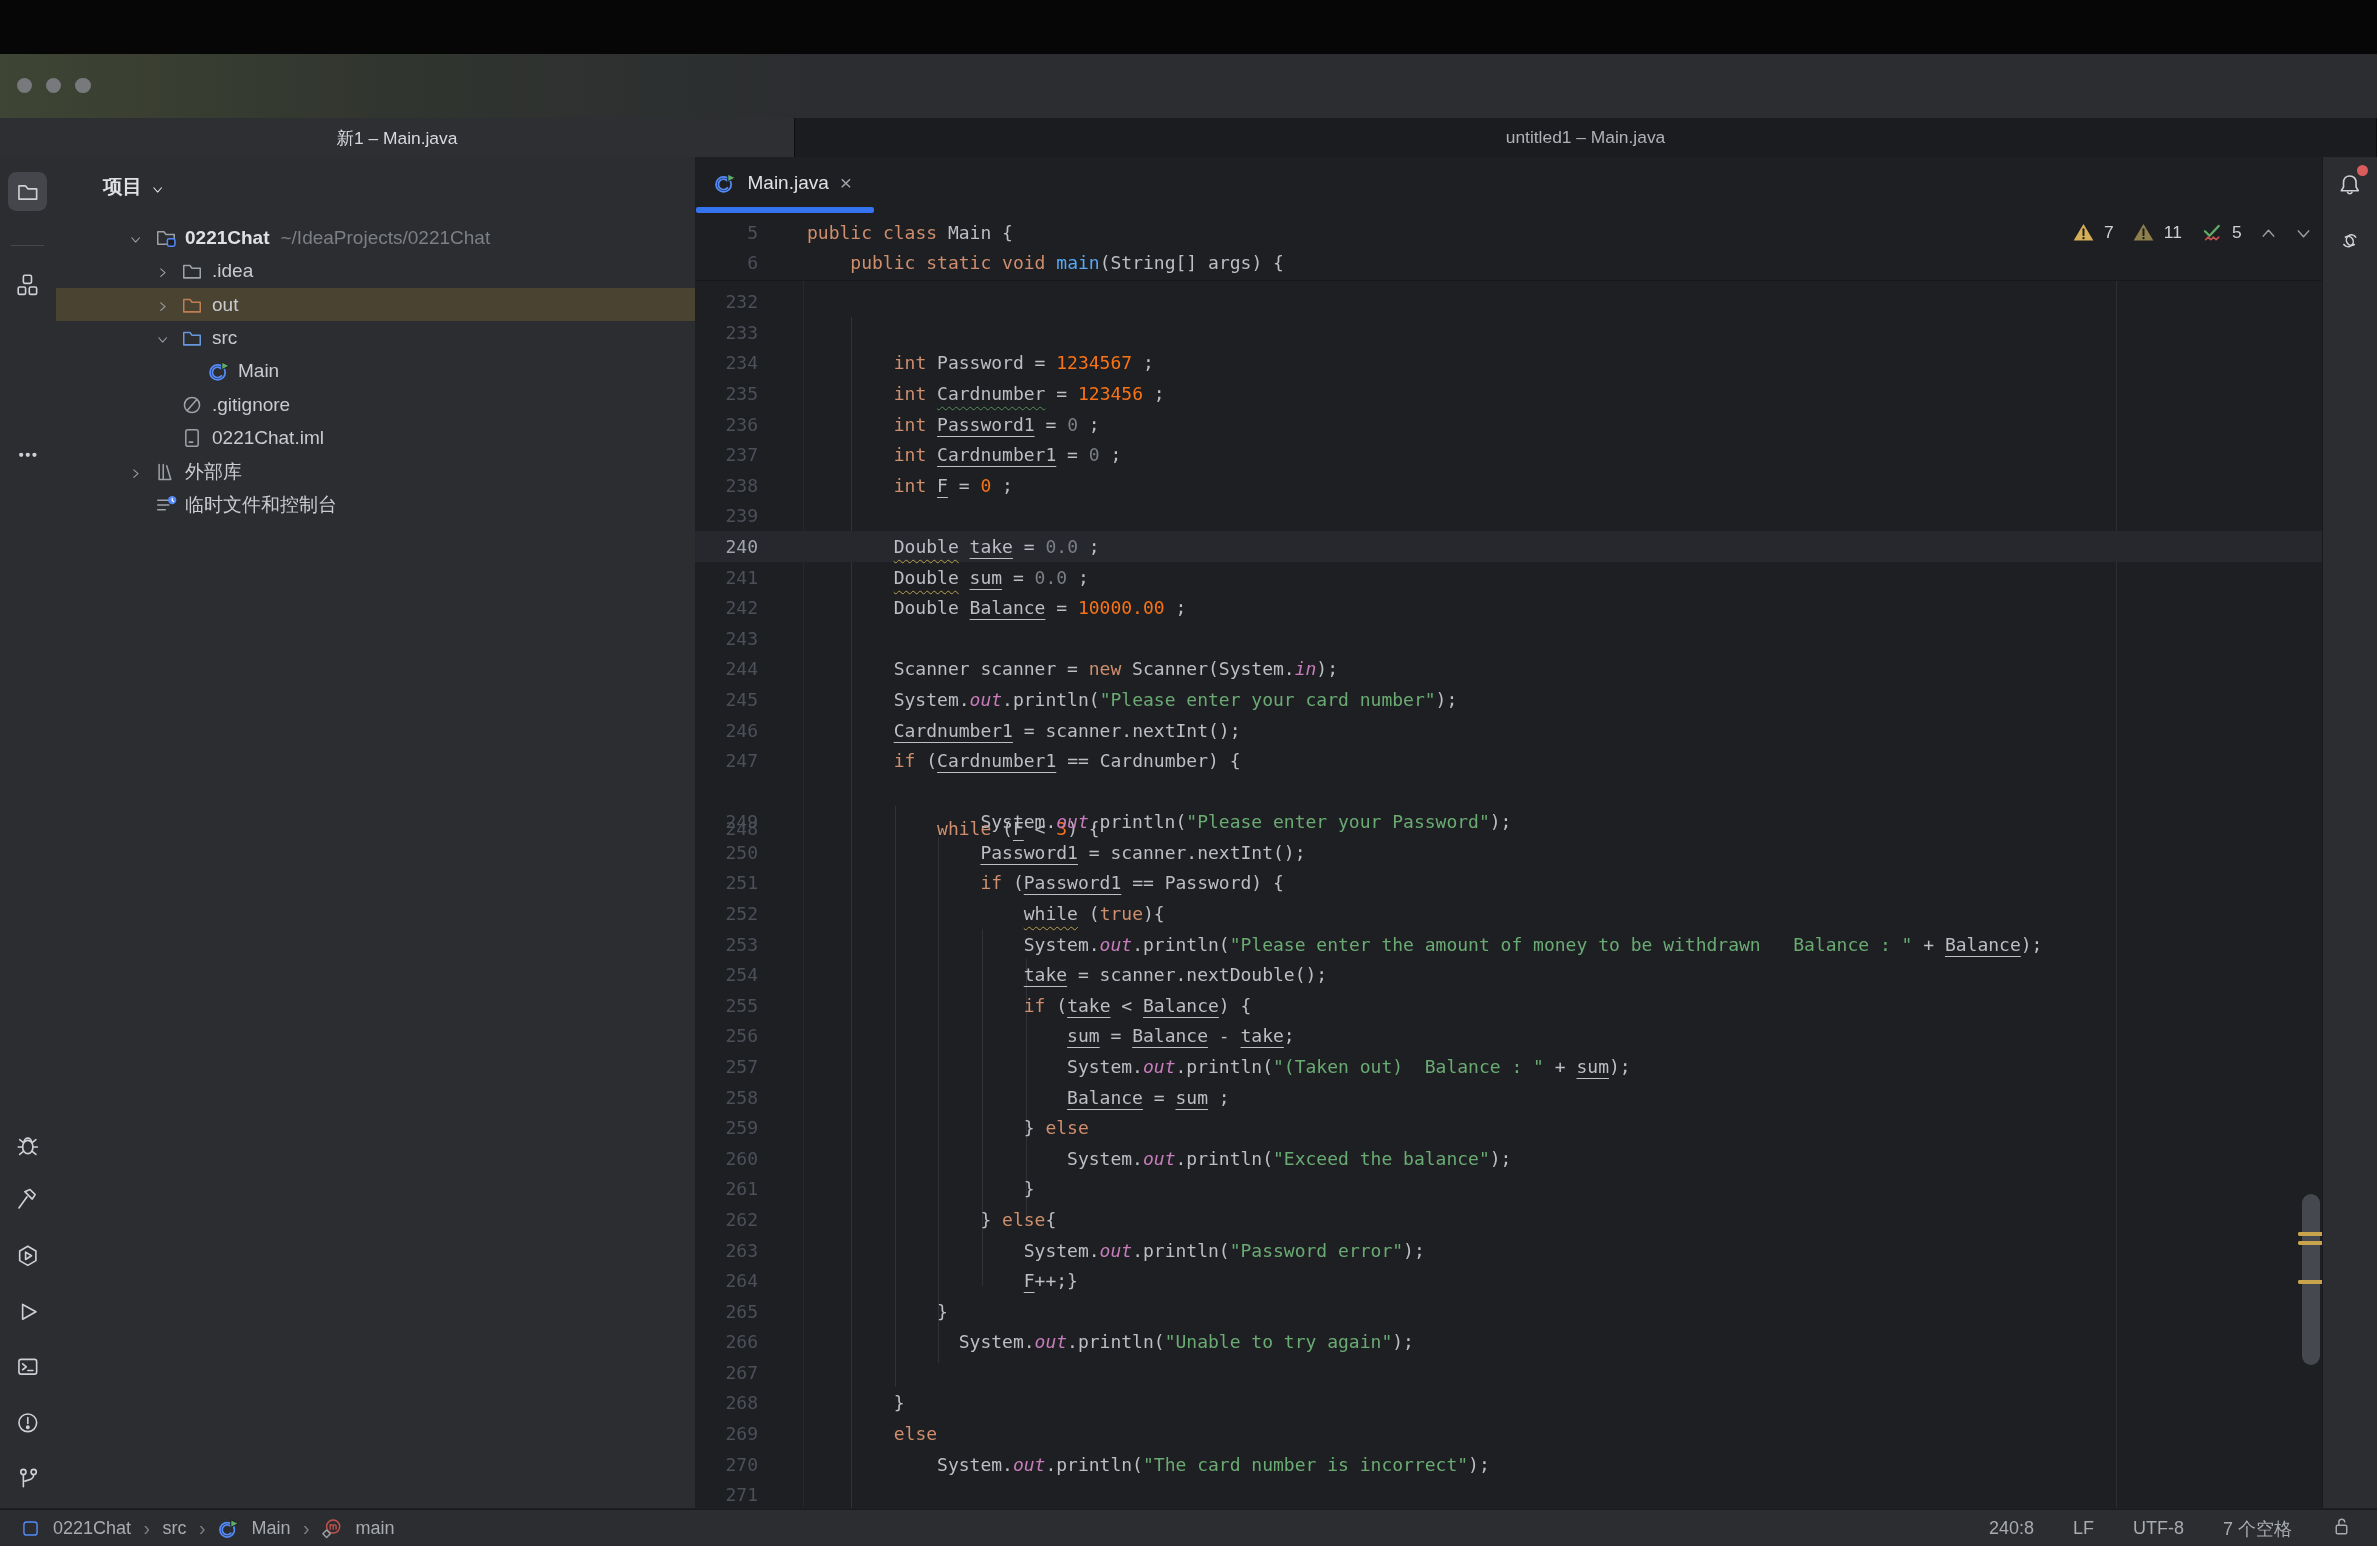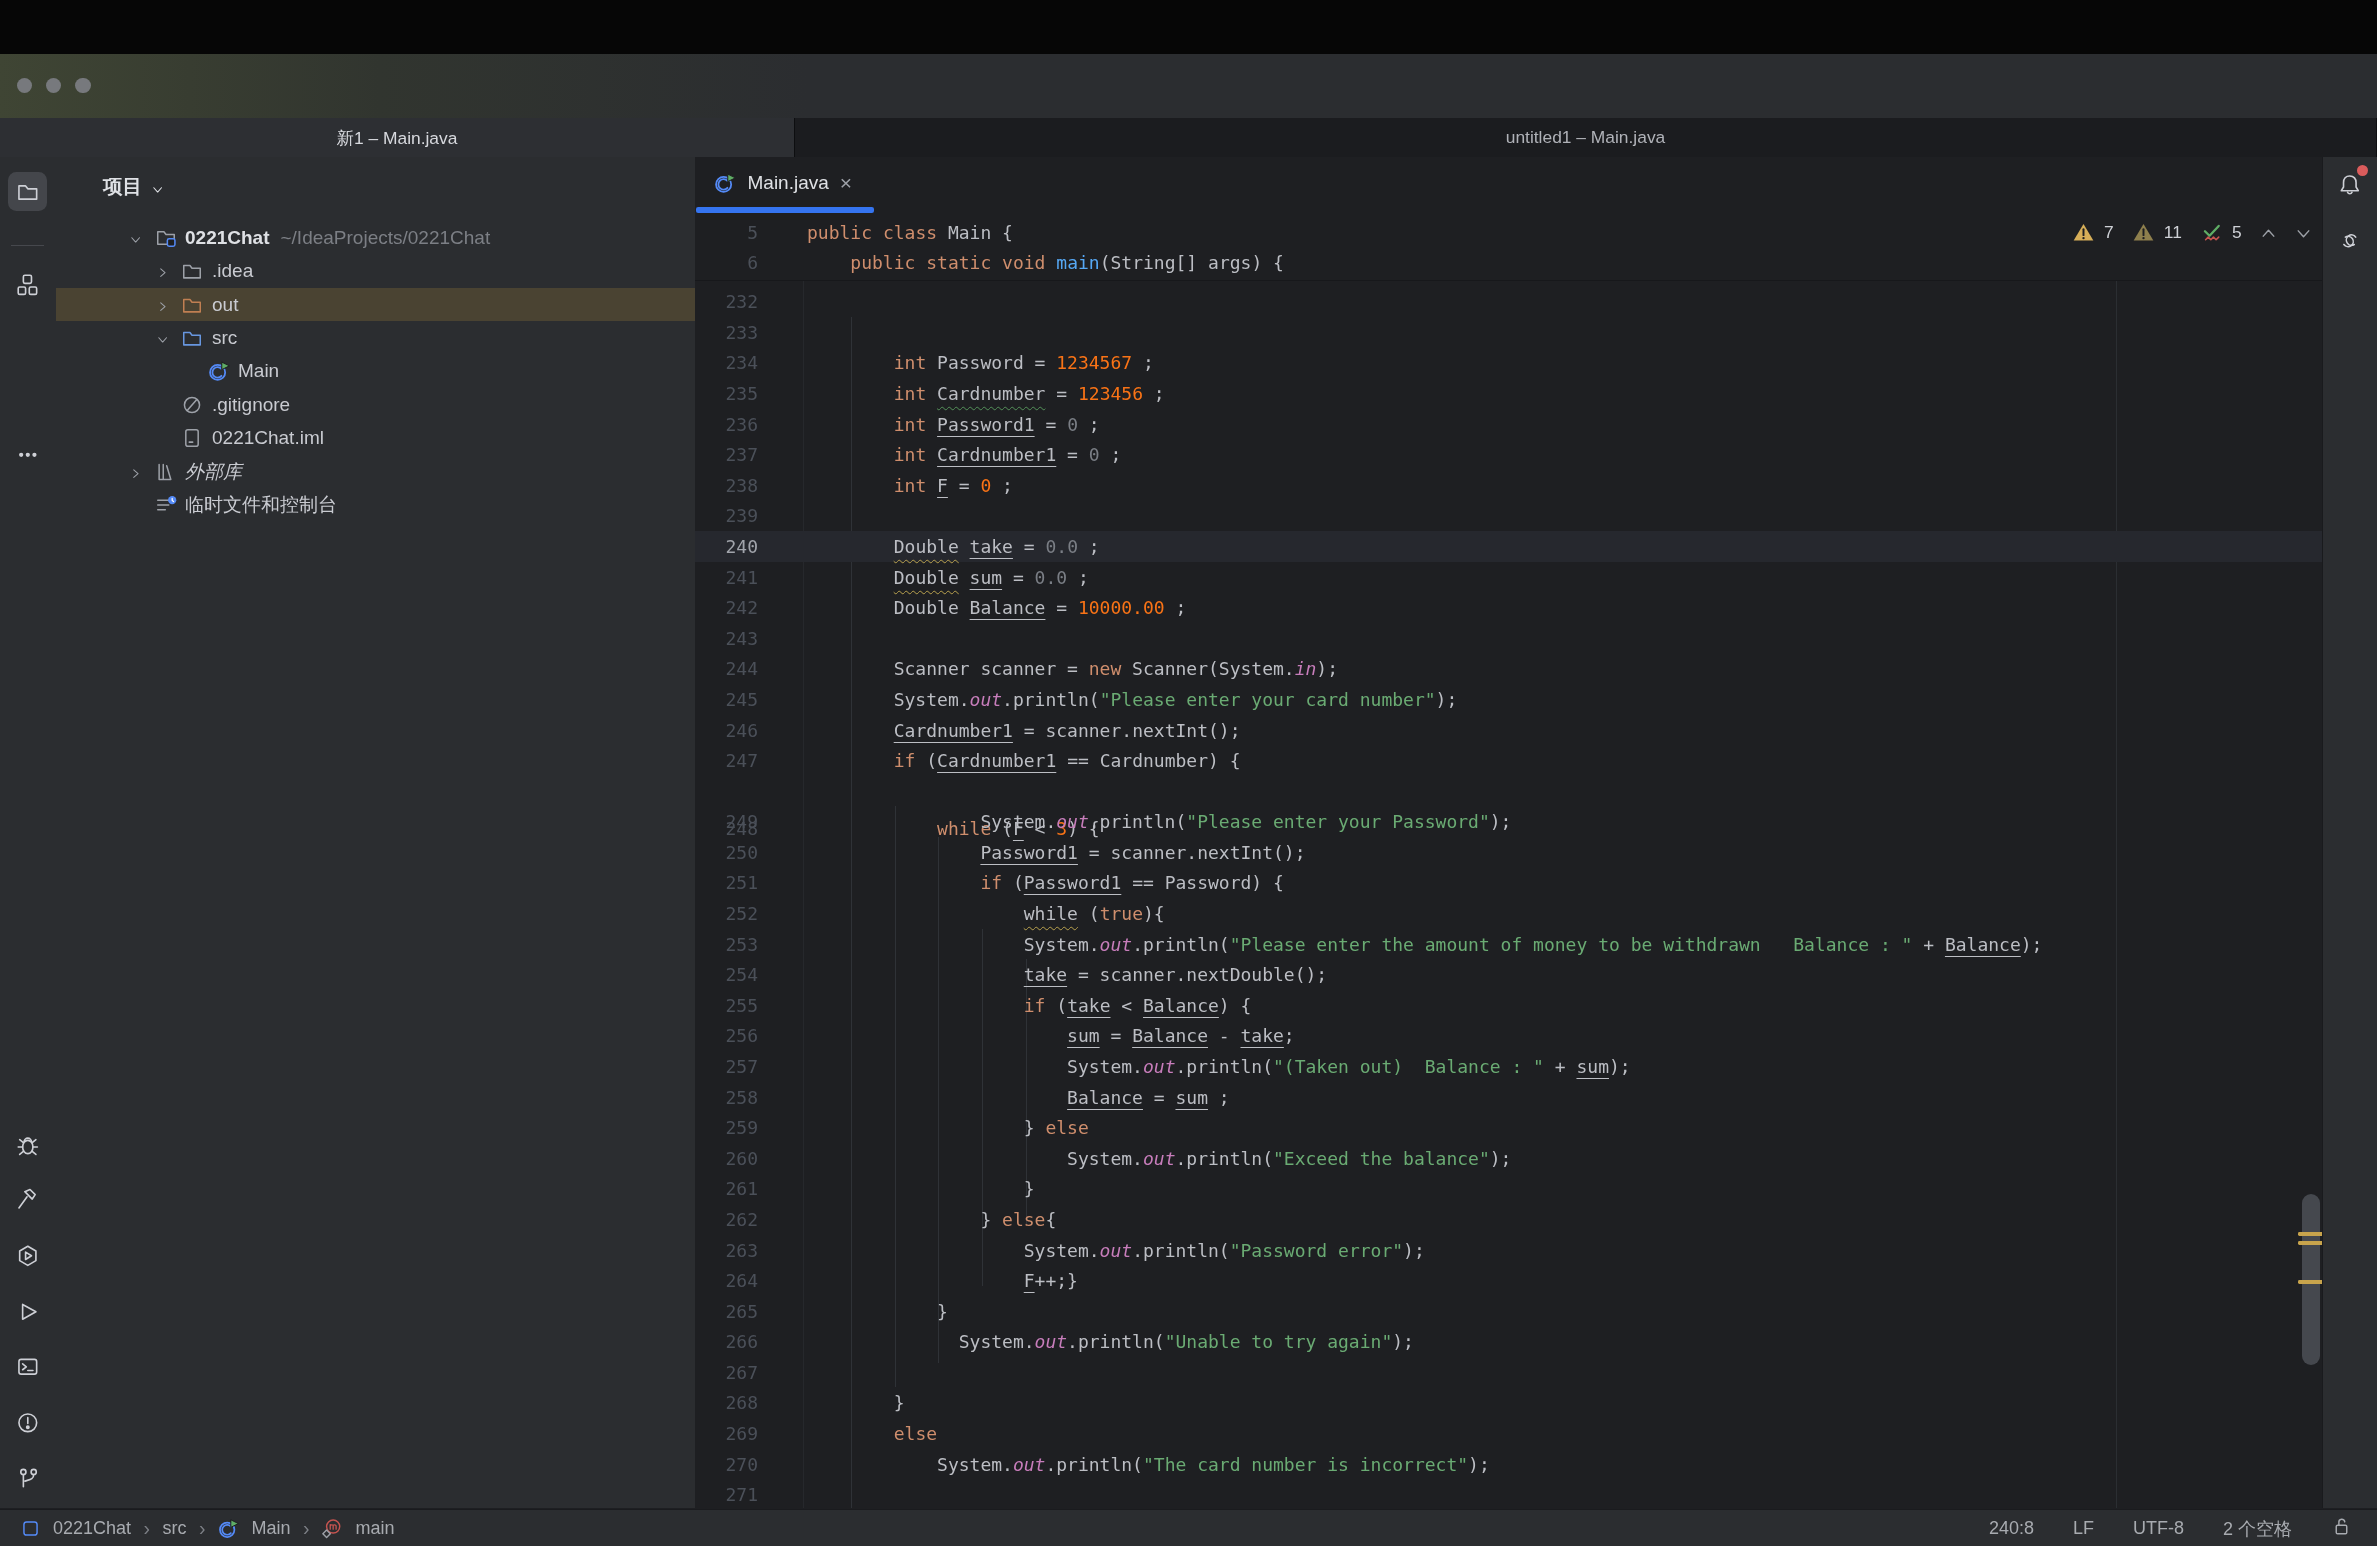--- a/index.html
+++ b/index.html
@@ -291,21 +291,21 @@
             </svg></span>
           <span class="tree-label" style="left: 156px;">.gitignore</span>
         </div>
         <div class="tree-row" style="top: 200px;">
           <span class="tree-icon" style="left: 125px; color: rgb(157, 161, 168);"><svg viewBox="0 0 32 32" fill="none" stroke="currentColor" stroke-width="2.2" stroke-linecap="round" stroke-linejoin="round">
               <rect x="7" y="4" width="18" height="24" rx="3"></rect>
               <path d="M12 22 h5"></path>
             </svg></span>
           <span class="tree-label" style="left: 156px;">0221Chat.iml</span>
         </div>
-        <div class="tree-row" style="top: 234px; font-style: italic;">
+        <div class="tree-row" style="top: 234px;">
           <span class="tree-chev" style="left: 72px;"><svg viewBox="0 0 32 32" fill="none" stroke="currentColor" stroke-width="2.2" stroke-linecap="round" stroke-linejoin="round">
               <polyline points="12,8 21,16 12,24"></polyline>
             </svg></span>
           <span class="tree-icon" style="left: 99px; color: rgb(157, 161, 168);"><svg viewBox="0 0 32 32" fill="none" stroke="currentColor" stroke-width="2.2" stroke-linecap="round" stroke-linejoin="round">
               <path d="M6 5 v22 M12 5 v22 M17 7 l6 20 M6 27 h17"></path>
             </svg></span>
           <span class="tree-label" style="left: 129px;">外部库</span>
         </div>
         <div class="tree-row" style="top: 267px;">
           <span class="tree-icon" style="left: 99px; color: rgb(157, 161, 168);"><svg viewBox="0 0 32 32" fill="none" stroke="currentColor" stroke-width="2.2" stroke-linecap="round" stroke-linejoin="round">
@@ -583,21 +583,21 @@
             <circle cx="17" cy="13" r="10" stroke="#c75450"></circle>
             <path d="M12.5 17 v-7 m0 2 a3 3 0 0 1 4.5 -1 a3 3 0 0 1 4.5 1 v5 m-4.5 -5 v5" stroke="#c75450" stroke-width="2"></path>
             <rect x="3" y="20" width="8" height="8" transform="rotate(45 7 24)" fill="#2b2d30" stroke="#9da1a8"></rect>
           </svg></span>
       <span>main</span>
     </div>
     <div id="status-right">
       <span class="s-item">240:8</span>
       <span class="s-item">LF</span>
       <span class="s-item">UTF-8</span>
-      <span class="s-item">2 个空格</span>
+      <span class="s-item">7 个空格</span>
       <span class="crumb-icon"><svg viewBox="0 0 32 32" fill="none" stroke="currentColor" stroke-width="2.2" stroke-linecap="round" stroke-linejoin="round">
             <rect x="8" y="14" width="16" height="13" rx="2"></rect>
             <path d="M12 14 v-4 a4.5 4.5 0 0 1 9 -1"></path>
           </svg></span>
     </div>
   </div>
 
 </div>
 
 

